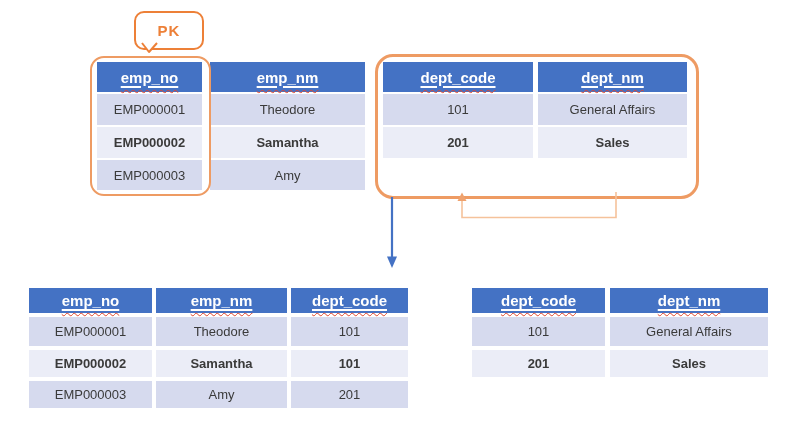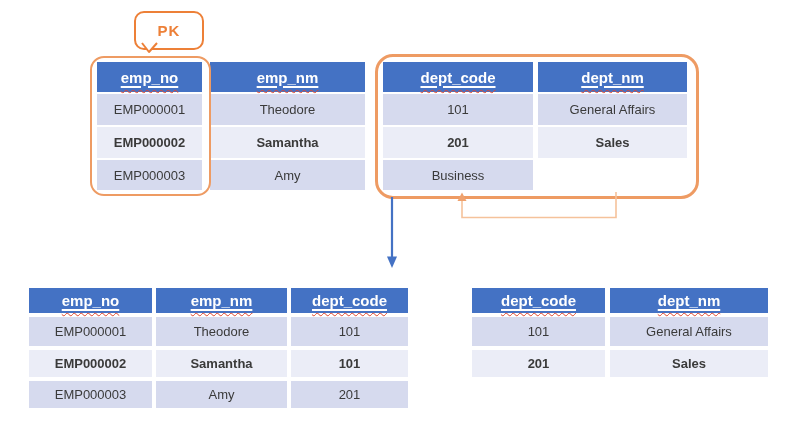--- a/index.html
+++ b/index.html
@@ -71,21 +71,20 @@
         <div class="th">
           <span class="hdr"><span class="hdr-in">dept_code</span></span>
         </div>
         <div class="th">
           <span class="hdr"><span class="hdr-in">dept_nm</span></span>
         </div>
         <div class="td band-dark">101</div>
         <div class="td band-dark">General Affairs</div>
         <div class="td band-light">201</div>
         <div class="td band-light">Sales</div>
-        <div class="td band-dark">Business</div>
       </div>
   </div>
 
   <div class="tbl grid-emp" style="left:29px; top:288px;">
       <div class="th">
         <span class="hdr"><span class="hdr-in">emp_no</span></span>
       </div>
       <div class="th">
         <span class="hdr"><span class="hdr-in">emp_nm</span></span>
       </div>

